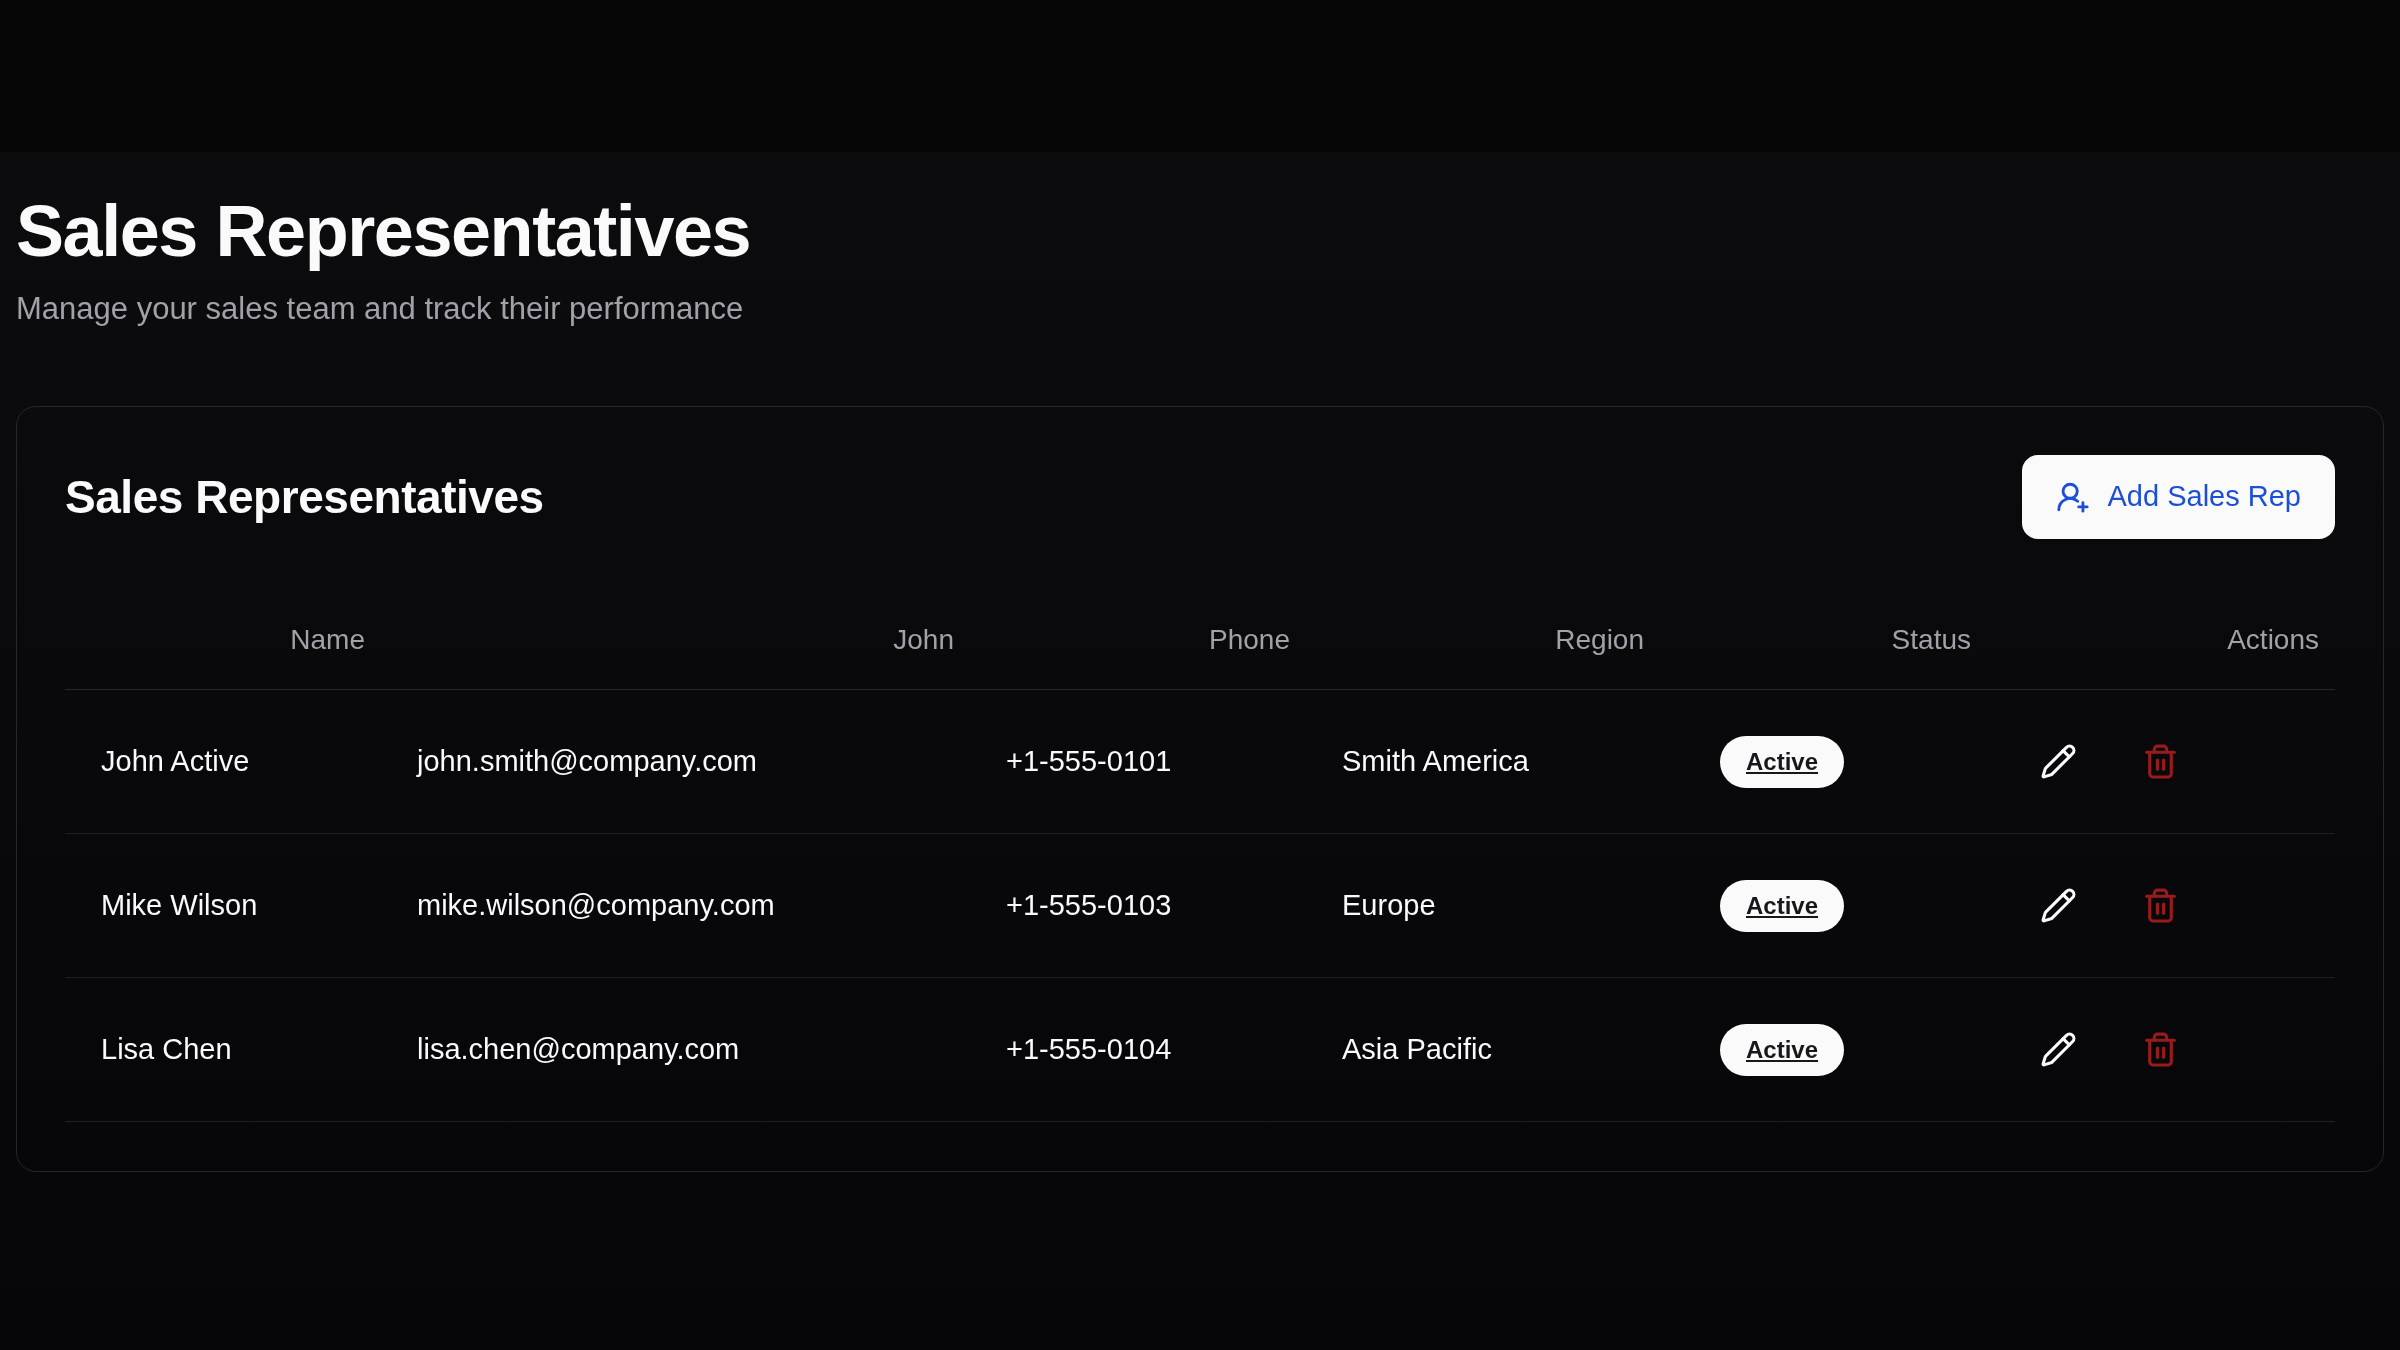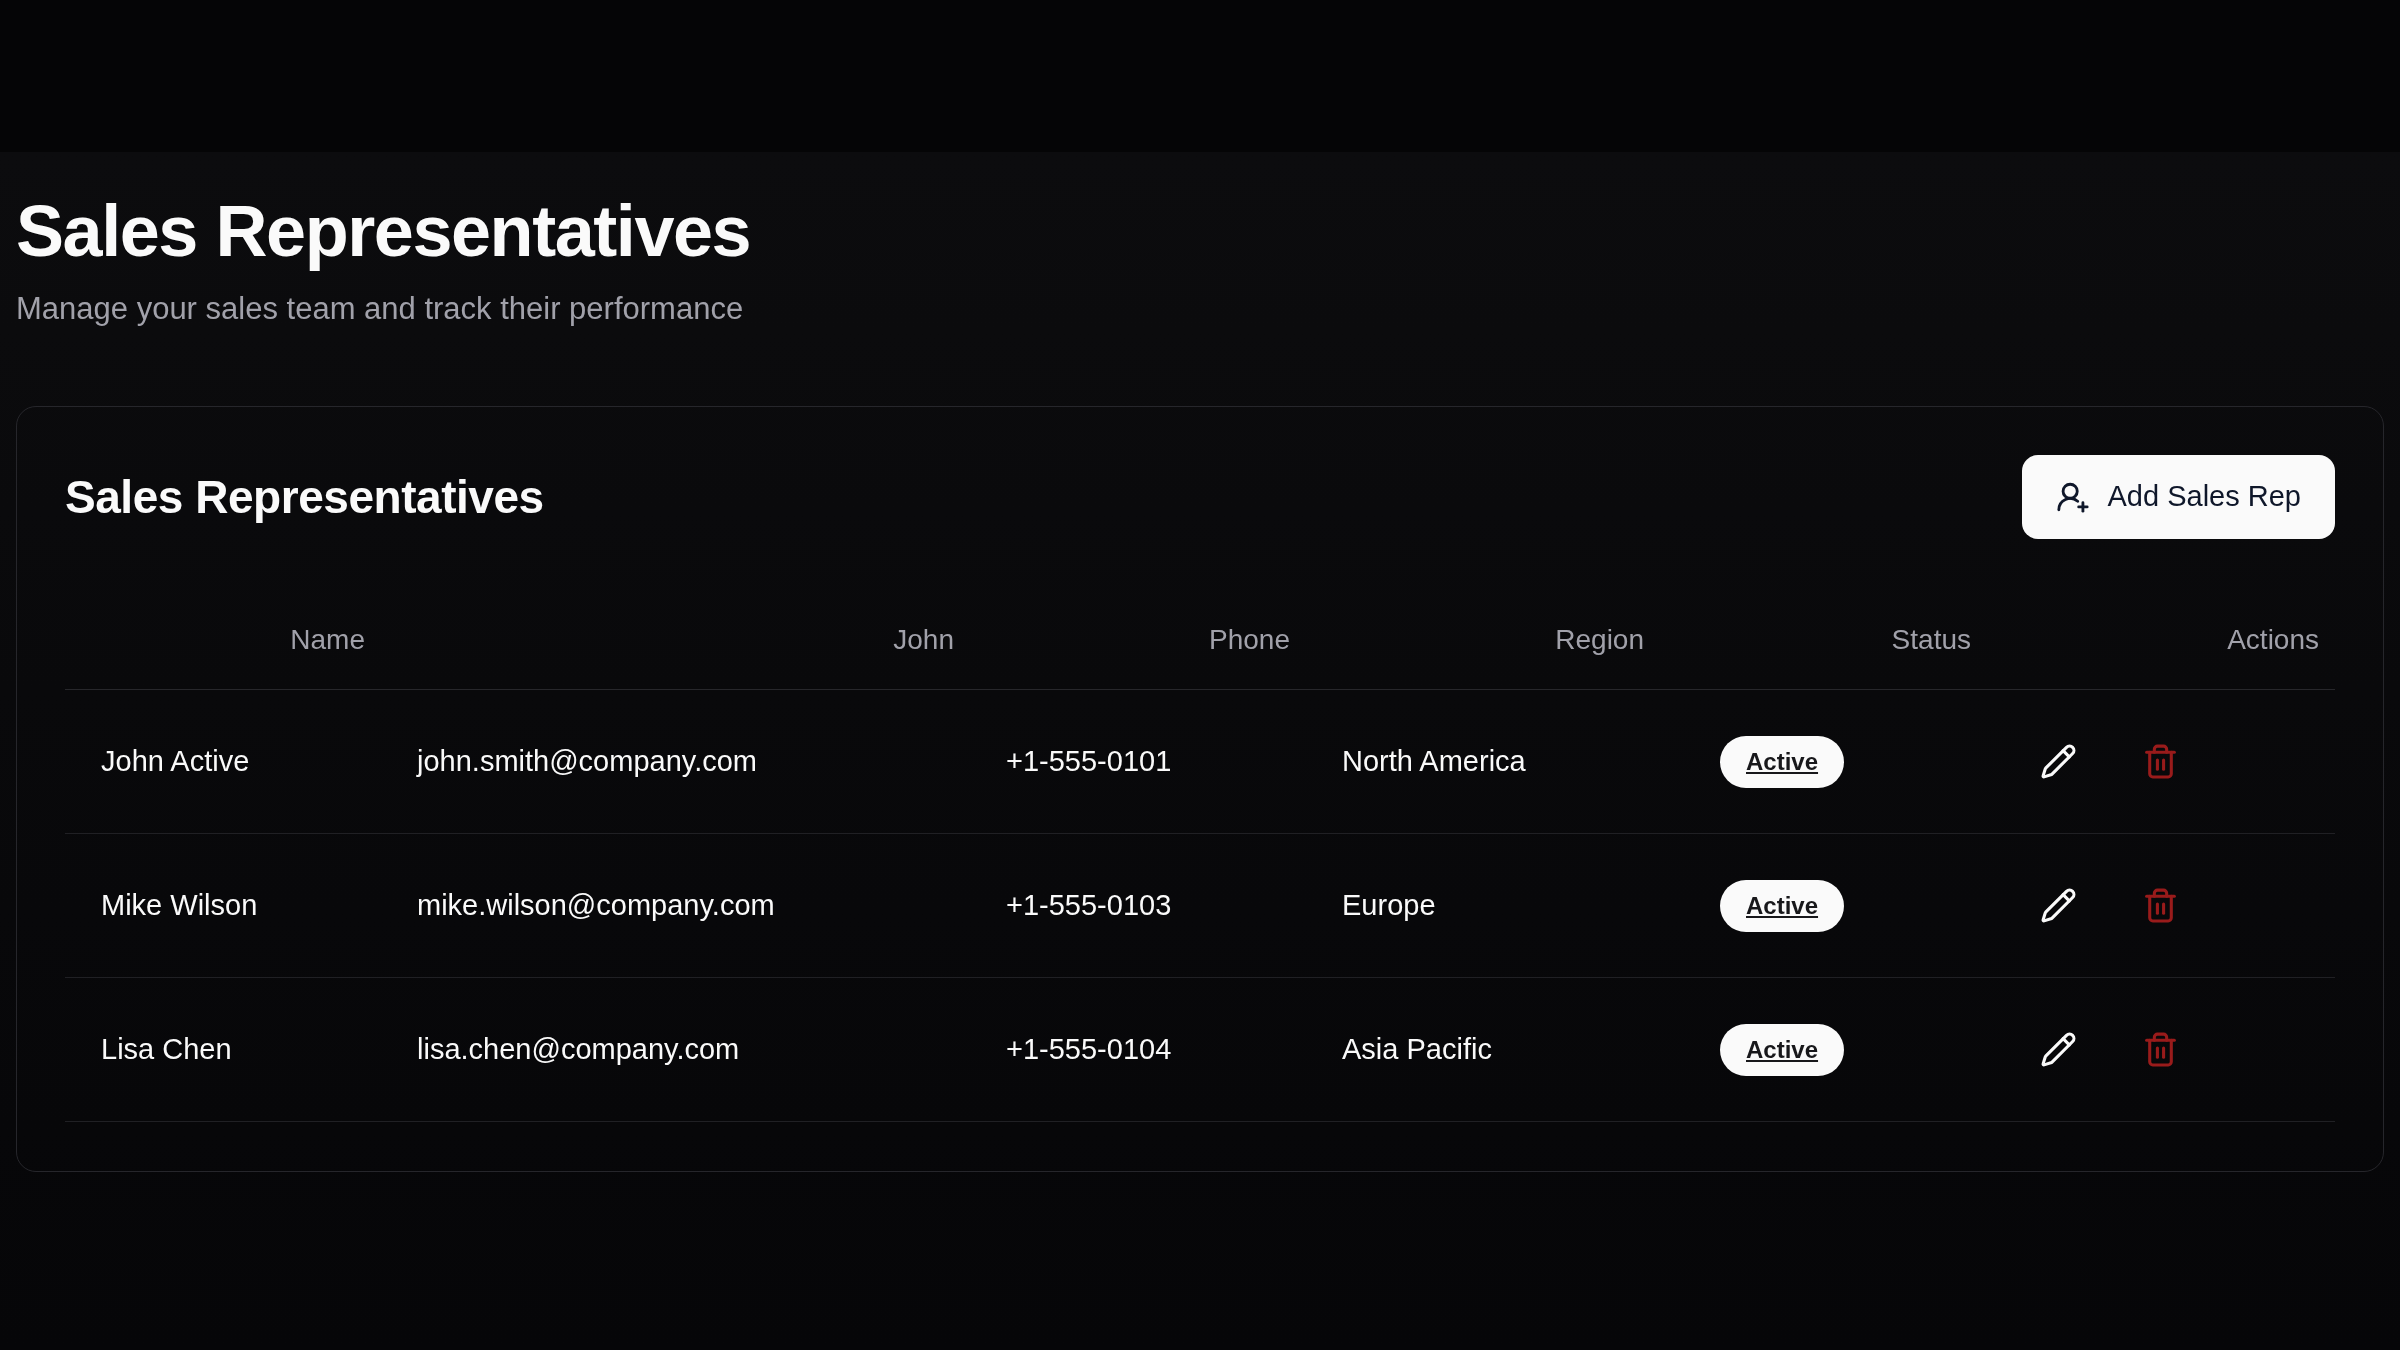--- a/index.html
+++ b/index.html
@@ -56,21 +56,21 @@
     letter-spacing: -0.01em;
     color: #fafafa;
   }
   .add-btn {
     display: flex;
     align-items: center;
     gap: 18px;
     height: 84px;
     padding: 0 34px;
     background: #fafafa;
-    color: #0f172a;
+    color: #1d4ed8;
     border: none;
     border-radius: 16px;
     font-family: inherit;
     font-size: 29px;
     font-weight: 500;
     cursor: pointer;
   }
   .add-btn svg { width: 34px; height: 34px; display: block; }
   table {
     margin-top: 52px;
@@ -173,21 +173,21 @@
             <th>Region</th>
             <th>Status</th>
             <th>Actions</th>
           </tr>
       </thead>
       <tbody id="table-body">
   <tr>
     <td class="cell-name">John Active</td>
     <td>john.smith@company.com</td>
     <td>+1-555-0101</td>
-    <td>North America</td>
+    <td>Smith America</td>
     <td>
       <span class="status-badge">Active</span>
     </td>
     <td>
       <div class="actions-wrap">
         <button class="icon-btn edit-btn">
           <span>
             <svg viewBox="0 0 24 24" fill="none" stroke="currentColor" stroke-width="2" stroke-linecap="round" stroke-linejoin="round">
               <path d="M21.174 6.812a1 1 0 0 0-3.986-3.987L3.842 16.174a2 2 0 0 0-.5.83l-1.321 4.352a.5.5 0 0 0 .623.622l4.353-1.32a2 2 0 0 0 .83-.497z"></path>
               <path d="m15 5 4 4"></path>

